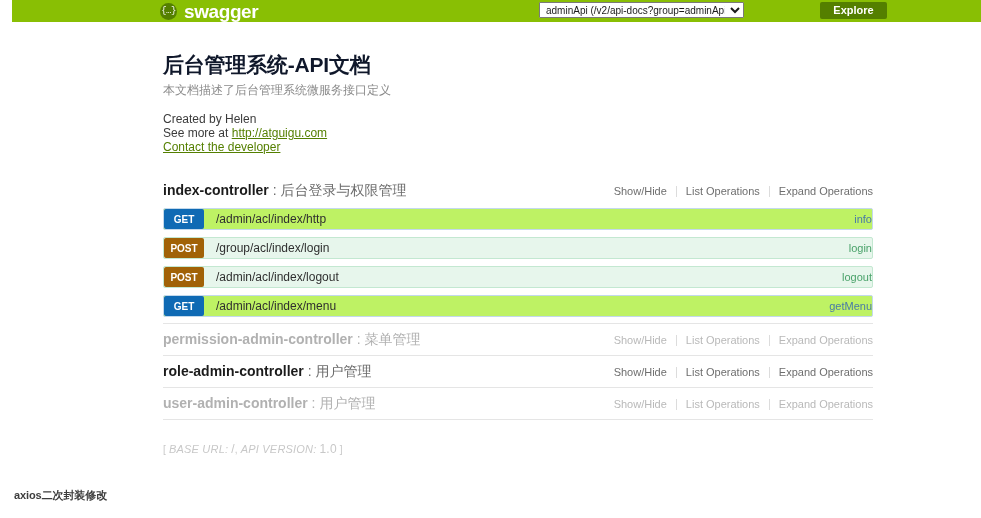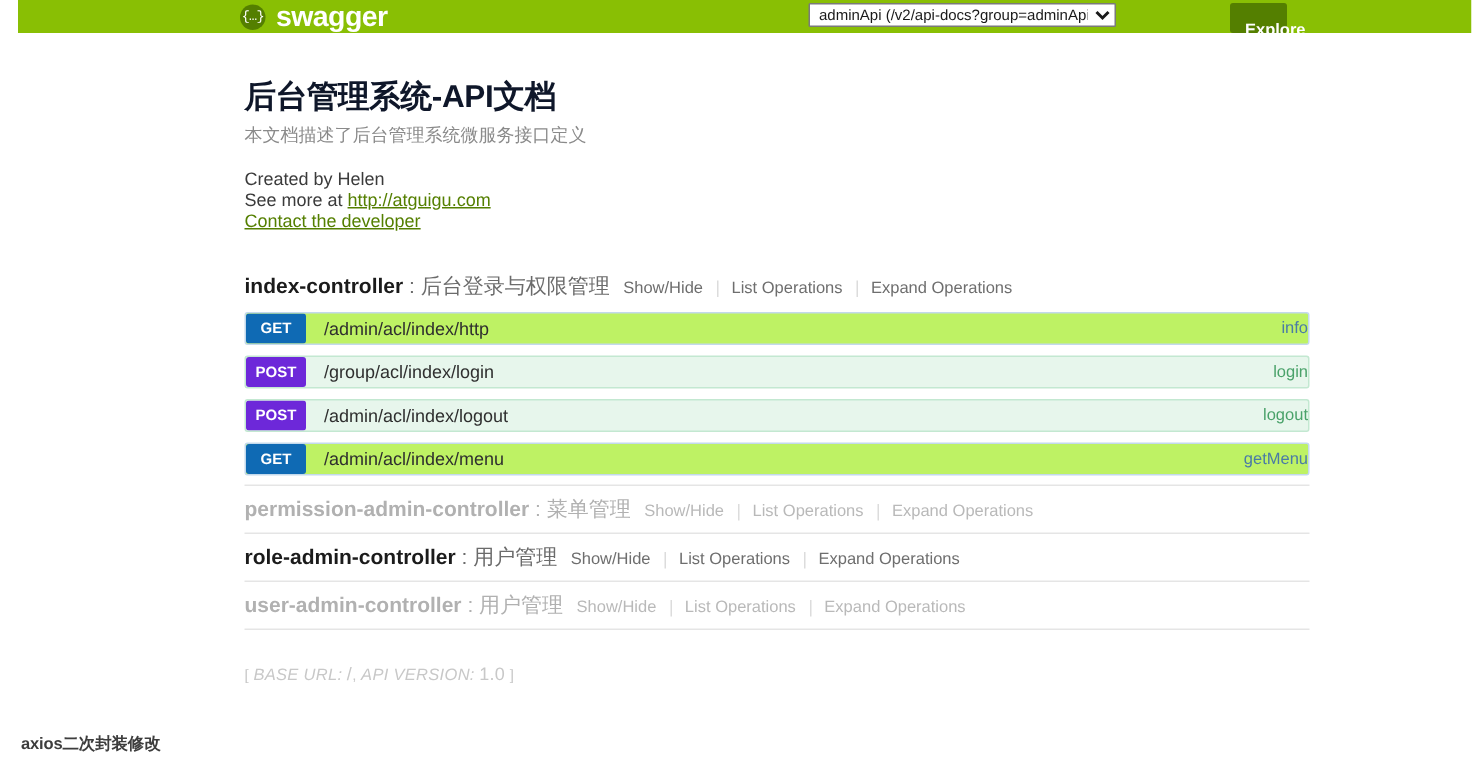--- a/index.html
+++ b/index.html
@@ -73,31 +73,31 @@
     border: 1px solid #7a7a7a;
     border-radius: 1px;
     padding: 0 2px;
     box-sizing: border-box;
   }
 
   .explore-btn {
     position: absolute;
     left: 808px;
     top: 2px;
-    width: 38px;
+    width: 67px;
     height: 17px;
     background: #547f00;
     color: #ffffff;
     font-size: 11px;
     font-weight: bold;
     border: none;
     border-radius: 2px;
     cursor: pointer;
     line-height: 17px;
-    padding: 10px;
+    padding: 0;
     text-align: center;
     font-family: "Liberation Sans", sans-serif;
   }
 
   
   .content {
     position: absolute;
     left: 163px;
     top: 52px;
     width: 710px;
@@ -131,20 +131,21 @@
   
   .resources {
     margin-top: 21px;
   }
   .resource {
     border-bottom: 1px solid #e5e5e5;
   }
   .resource-head {
     display: flex;
     align-items: baseline;
+    justify-content: space-between;
     padding: 6px 0 7px 0;
   }
   .resource-name {
     font-size: 14px;
     line-height: 18px;
     white-space: nowrap;
   }
   .resource-name .ctrl {
     font-weight: bold;
     color: #b1b1b1;
@@ -220,21 +221,21 @@
     display: flex;
     align-items: center;
     font-size: 11px;
   }
   
   .op-row.m-get { background: #bef264; border: 1px solid #c3d9ec; box-sizing: border-box; }
   .op-row.m-get .op-method { background: #0f6ab4; }
   .op-row.m-get .op-nick { color: #4a7ba6; }
   
   .op-row.m-post { background: #e7f6ec; border: 1px solid #c3e8d1; box-sizing: border-box; }
-  .op-row.m-post .op-method { background: #6d28d9; }
+  .op-row.m-post .op-method { background: #a16207; }
   .op-row.m-post .op-nick { color: #4aa26a; }
 
   .footer-info {
     margin-top: 22px;
     font-size: 10px;
     color: #c8c8c8;
     letter-spacing: 0.2px;
   }
   .footer-info .sc {
     font-size: 11px;

